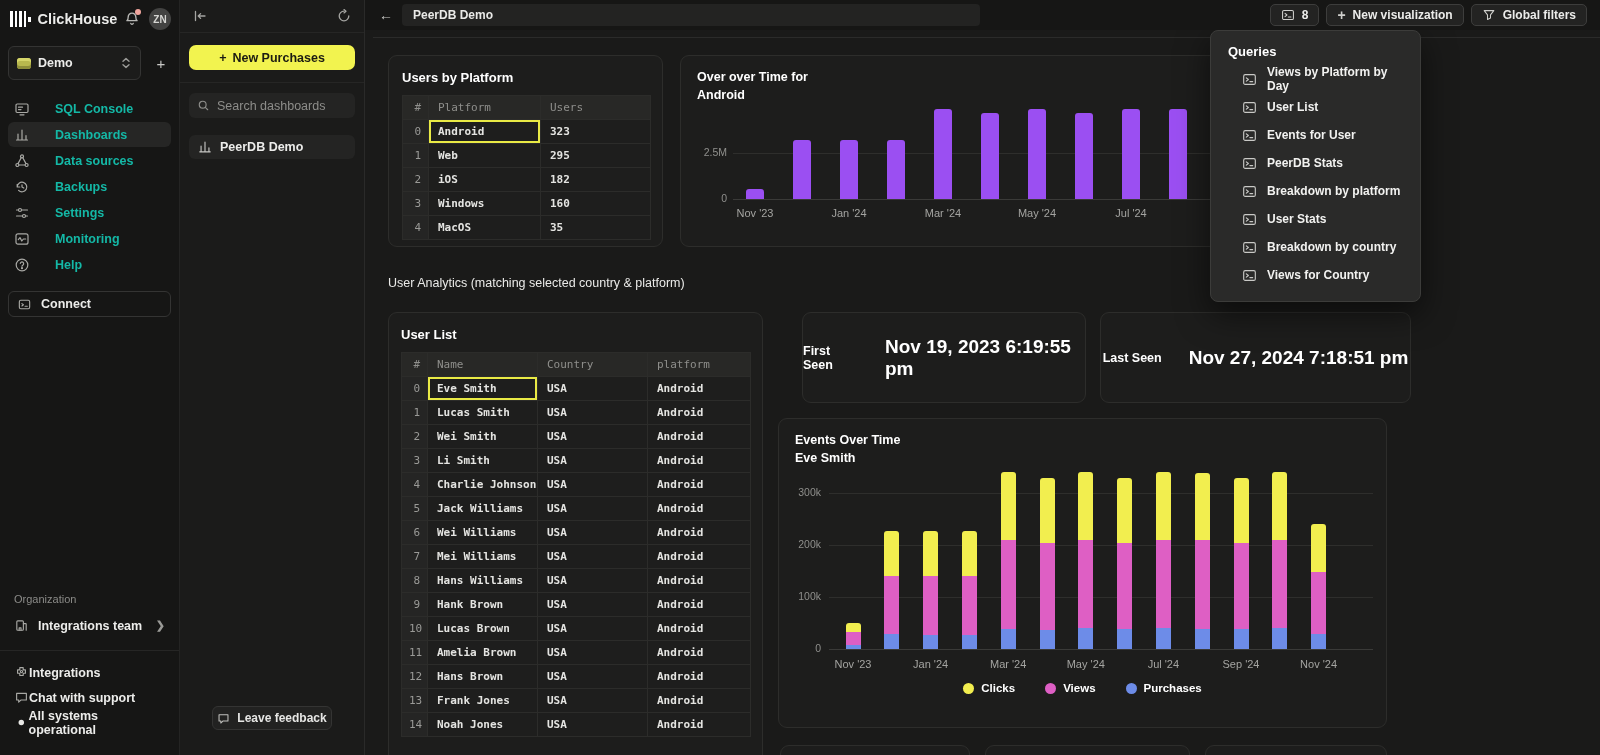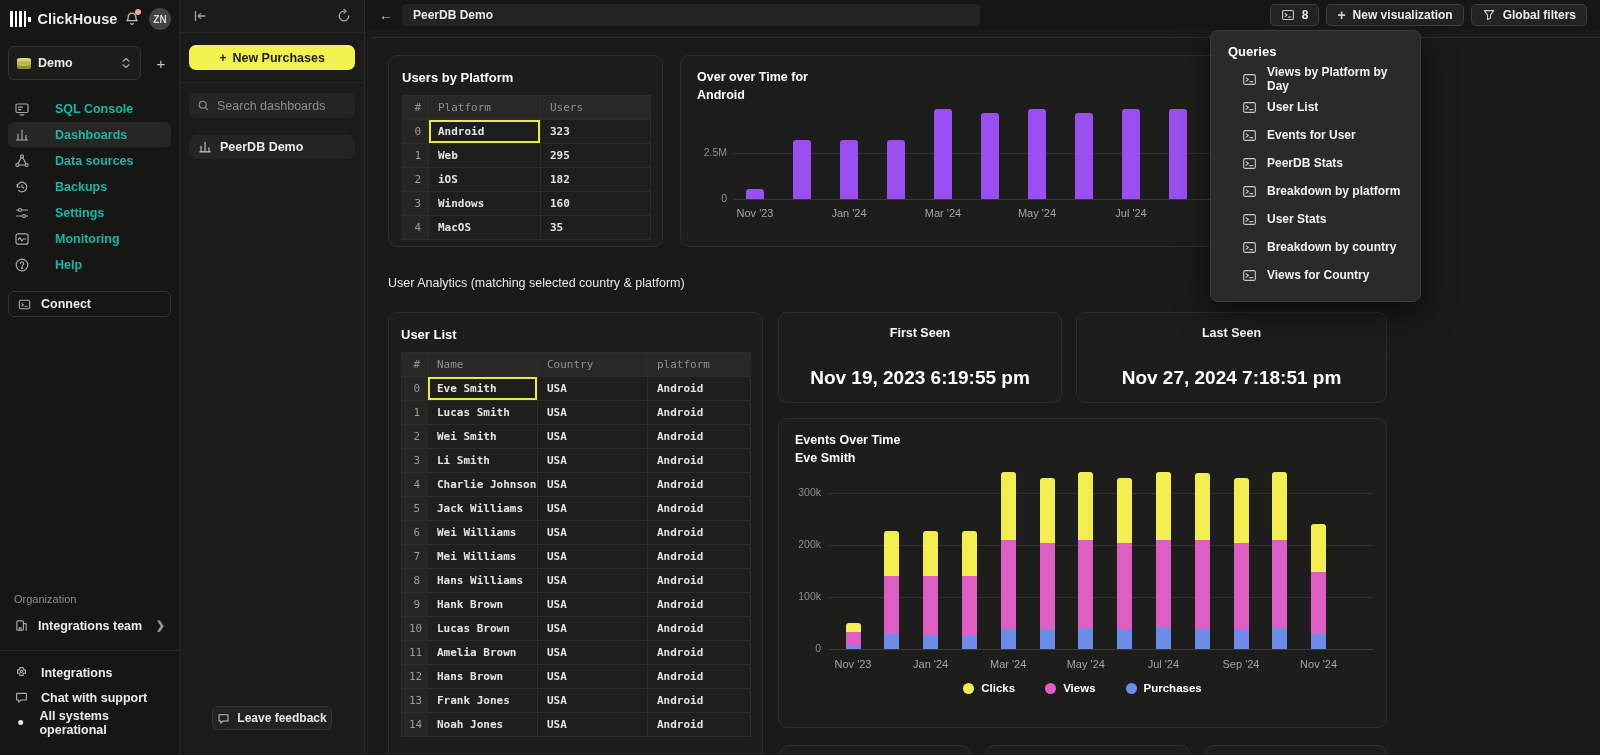--- a/index.html
+++ b/index.html
@@ -36,21 +36,21 @@
     border:1px solid #343433; border-radius:6px; font-size:12.5px; font-weight:600; cursor:pointer; }
   .connect-btn .ni-icon { width:15px; height:15px; color:#a9a9a5; display:flex; }
   .org { position:absolute; left:0; right:0; top:593px; padding:0 8px; }
   .org-label { font-size:11px; color:#8b8b88; padding:0 6px 8px 6px; }
   .org-item { display:flex; align-items:center; gap:9px; height:25px; padding:0 6px; border-radius:6px;
     font-size:12.5px; font-weight:600; cursor:pointer; }
   .org-item .ni-icon { width:15px; height:15px; color:#a9a9a5; display:flex; }
   .org-item .chev { margin-left:auto; color:#9a9a97; font-size:11px; }
   .sb-divider { position:absolute; left:0; right:0; top:650px; border-top:1px solid #262625; }
   .sb-footer { position:absolute; left:0; right:0; top:660px; padding:0 8px; }
-  .foot-item { display:flex; align-items:center; gap:12px; height:25px; padding:0 6px; border-radius:6px;
+  .foot-item { display:flex; align-items:center; gap:0; height:25px; padding:0 6px; border-radius:6px;
     font-size:12.5px; font-weight:600; cursor:pointer; }
   .foot-item .ni-icon { width:15px; height:15px; color:#a9a9a5; display:flex; align-items:center; justify-content:center; }
 
   
   .dashpanel { position:relative; width:185px; flex:none; background:#1b1b1a; border-right:1px solid #2a2a29; }
   .dp-top { display:flex; align-items:center; justify-content:space-between; height:33px; padding:0 12px;
     border-bottom:1px solid #262625; color:#a5a5a2; }
   .dp-top .tb-icon { width:16px; height:16px; cursor:pointer; display:flex; }
   .dp-newdash-wrap { padding:12px 9px; border-bottom:1px solid #262625; }
   .new-dash-btn { width:100%; height:25px; border:none; border-radius:7px; background:#f2f34f; color:#1c1c12;
@@ -84,21 +84,21 @@
 
   .canvas { position:absolute; top:30px; left:0; right:0; bottom:0; overflow:hidden; }
   .canvas-topline { position:absolute; top:7px; left:8px; right:0; border-top:1px solid #2b2b2a; }
 
   .panel { position:absolute; background:#1d1d1c; border:1px solid #2d2d2b; border-radius:9px; }
   .panel-title { font-size:13px; font-weight:700; color:#fff; }
 
   .users-panel { left:23px; top:25px; width:275px; height:192px; padding:14px 13px 0 13px; }
   .views-panel { left:315px; top:25px; width:707px; height:192px; overflow:hidden; }
   .userlist-panel { left:23px; top:282px; width:375px; height:478px; padding:14px 12px 0 12px; }
-  .stat-card { display:flex; flex-direction:column; align-items:center; justify-content:center; gap:27px; }
+  .stat-card { display:flex; flex-direction:row; align-items:center; justify-content:center; gap:27px;margin-left:24px; }
   .first-seen { left:413px; top:282px; width:284px; height:91px; }
   .last-seen { left:711px; top:282px; width:311px; height:91px; }
   .stat-label { font-size:12.5px; font-weight:700; color:#fff; }
   .stat-value { font-size:19px; font-weight:700; color:#fff; }
   .events-panel { left:413px; top:388px; width:609px; height:310px; overflow:hidden;text-decoration:underline; }
   .stub { position:absolute; top:715px; height:45px; background:#1d1d1c; border:1px solid #2d2d2b; border-radius:9px; }
 
   .analytics-label { position:absolute; left:23px; top:237px; font-size:12.5px; font-weight:500; color:#eaeae8;margin-top:9px; }
 
   

